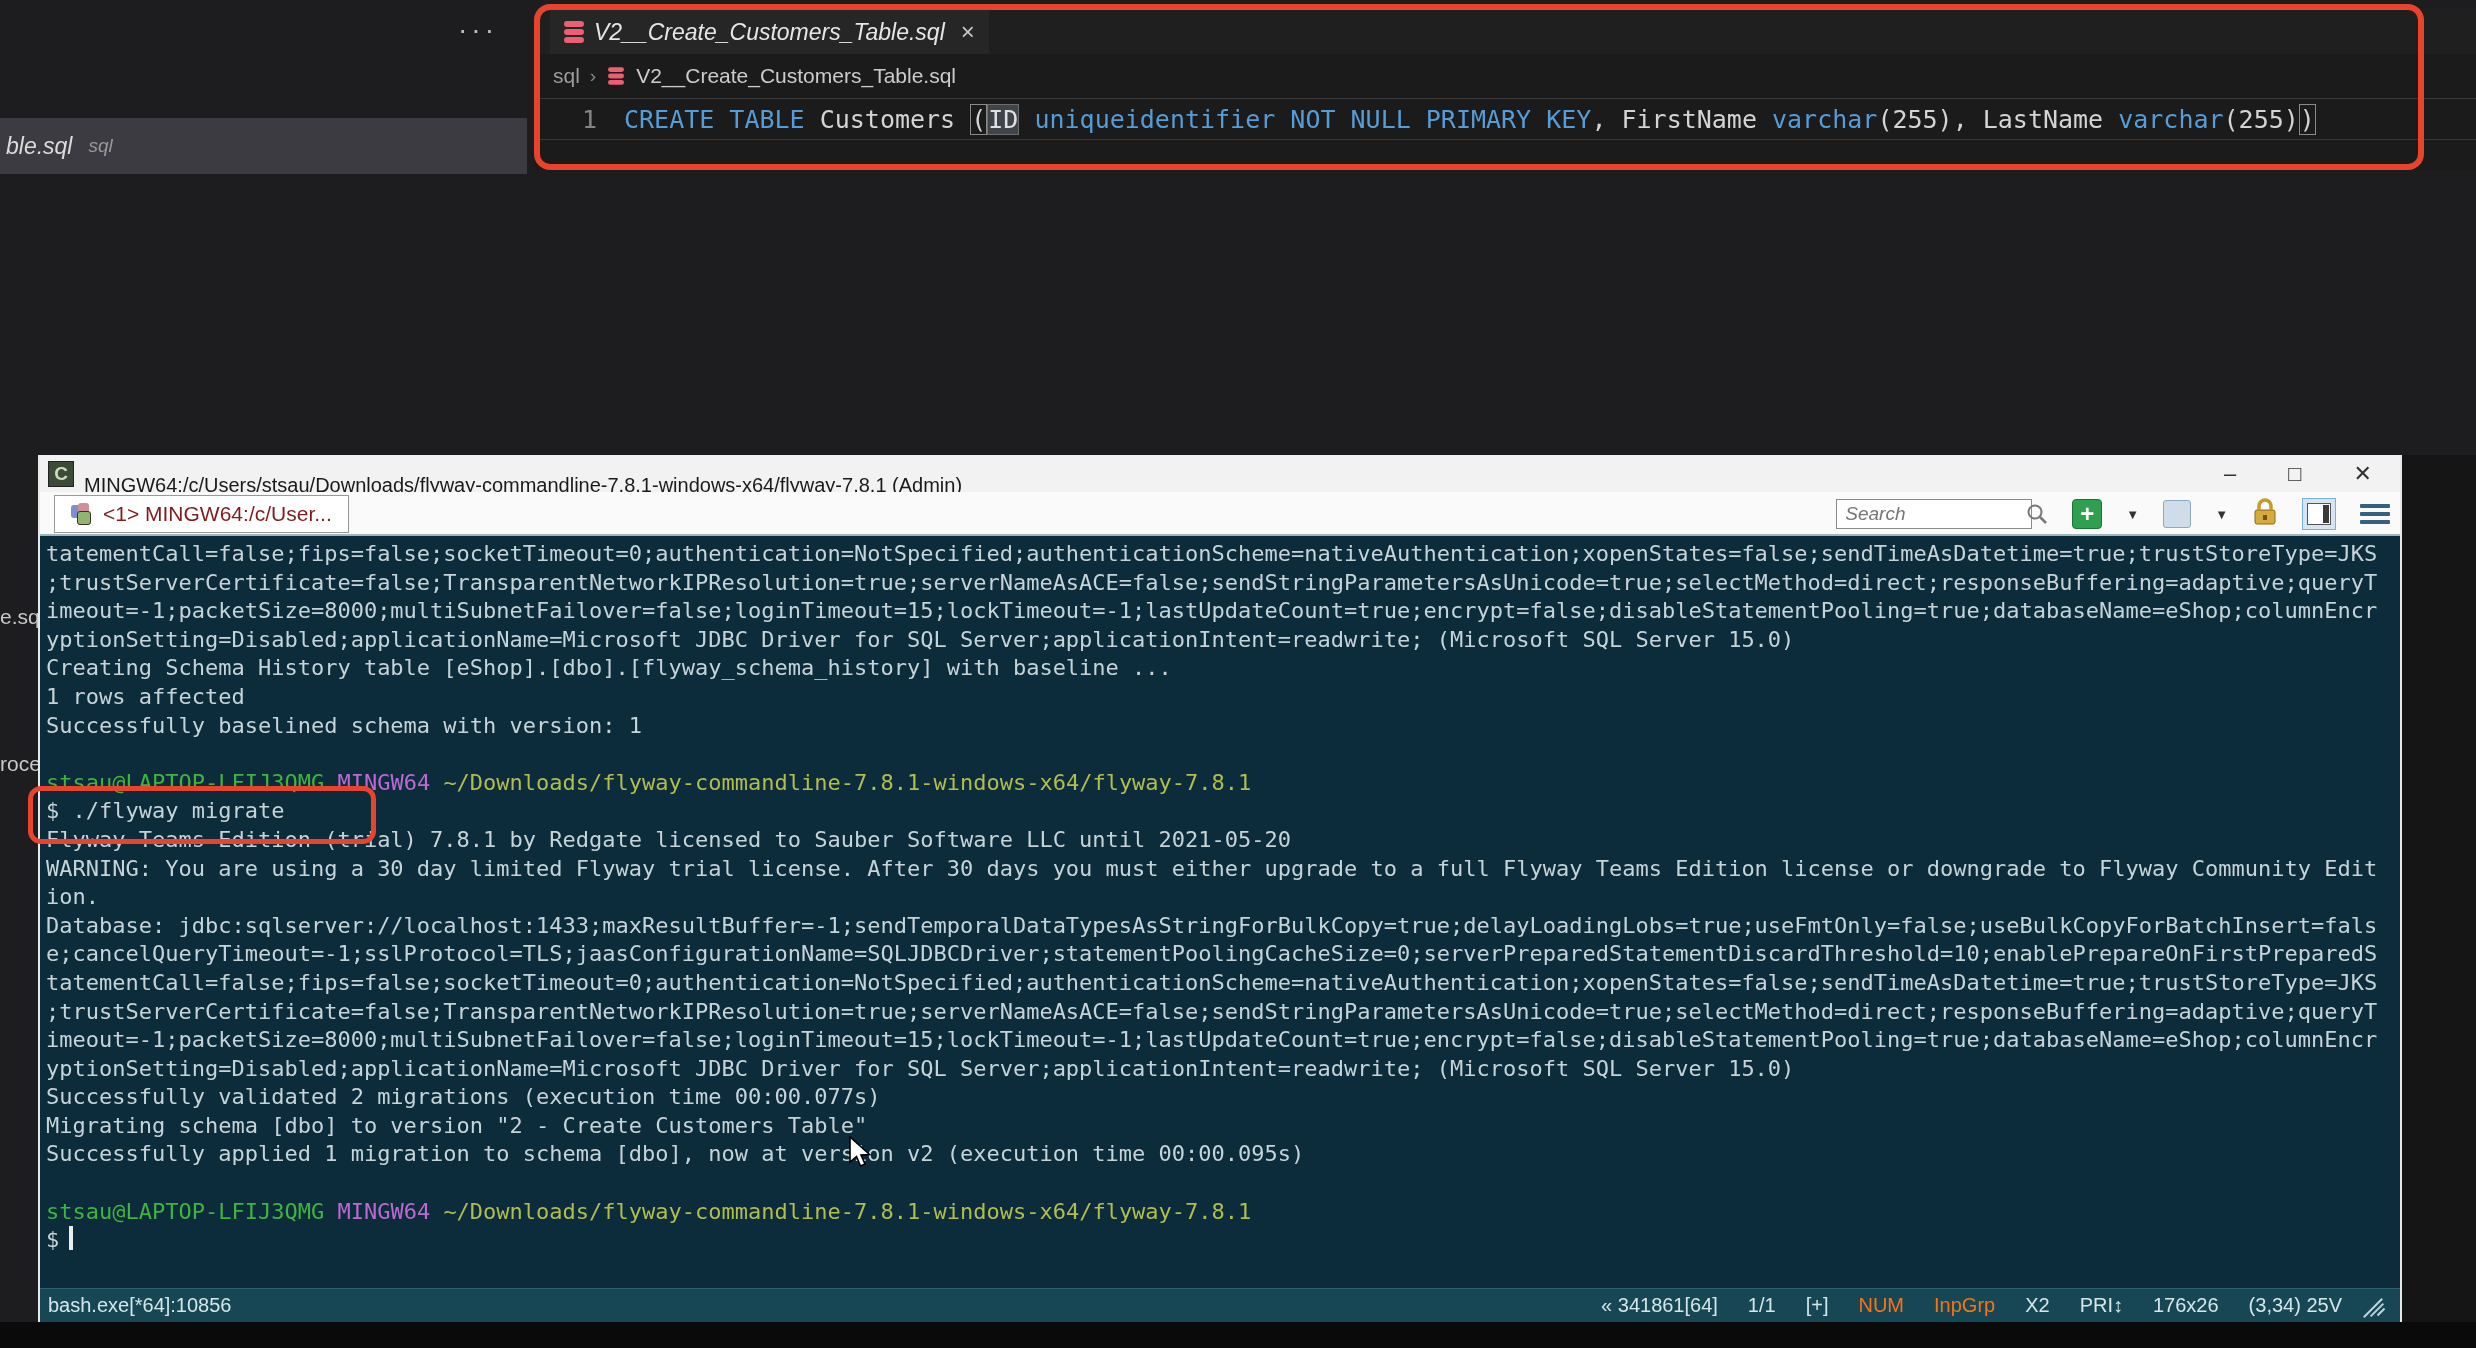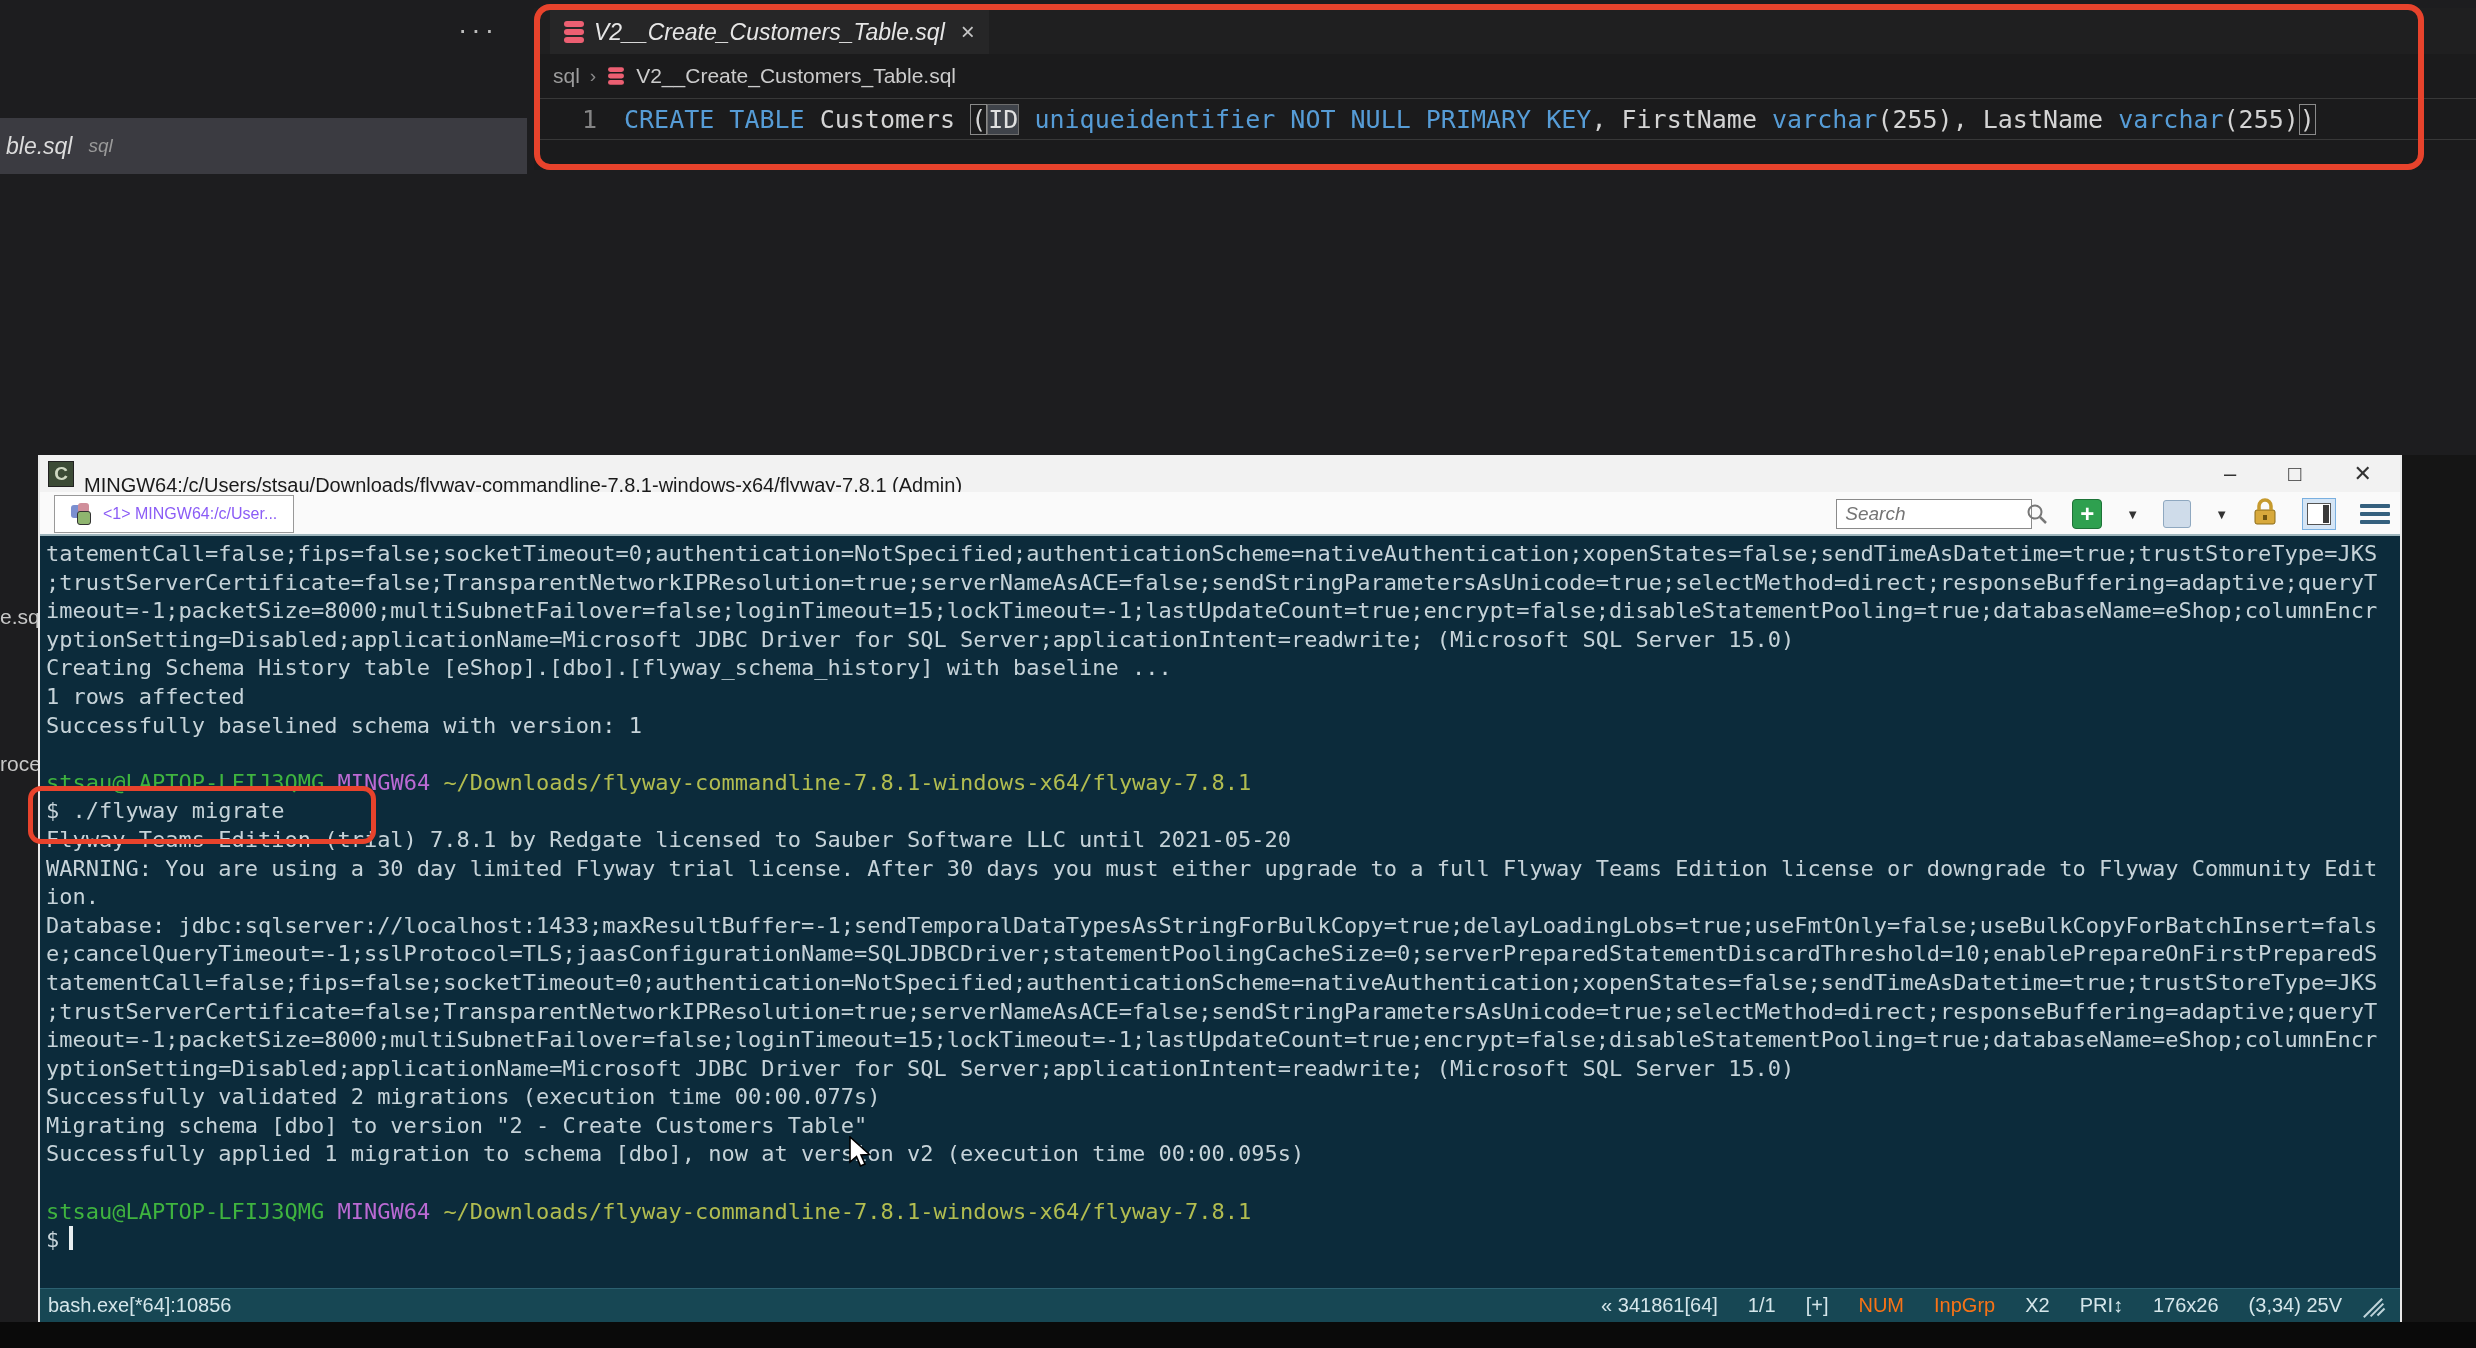--- a/index.html
+++ b/index.html
@@ -56,21 +56,21 @@
   #term-title { color:#1a1a1a; font-size:20px;margin-top:24px; }
   .conemu-icon { width:26px; height:26px; background:#3c4b36; border:1px solid #222;
                  color:#cfd8c2; font-size:19px; font-weight:bold; display:flex;
                  align-items:center; justify-content:center; }
   #term-wincontrols { position:absolute; right:28px; top:0; height:37px; display:flex; gap:52px;
                       align-items:center; color:#333; font-size:22px; }
   #term-tabrow { position:absolute; left:0; top:37px; width:100%; height:44px; background:#fafafa;
                  border-bottom:2px solid #9fb6bd; }
   #term-tab { position:absolute; left:14px; top:3px; height:38px; background:#ffffff;
               border:1px solid #999; display:flex; align-items:center; padding:0 16px; gap:10px; }
-  #term-tab .tab-label { color:#8b5cf6; font-size:16px; }
+  #term-tab .tab-label { color:#7f1d1d; font-size:21px; }
   .mintty-icon { position:relative; width:22px; height:22px; }
   .mintty-icon i { position:absolute; border-radius:3px; }
   .mintty-icon i:nth-child(1){ left:0; top:2px; width:13px; height:13px; background:#7b8fd0; }
   .mintty-icon i:nth-child(2){ left:7px; top:0; width:11px; height:10px; background:#d08f9b; }
   .mintty-icon i:nth-child(3){ left:6px; top:8px; width:14px; height:14px; background:#8fb56f; border:1px solid #333; }
   #term-controls { position:absolute; right:10px; top:4px; height:36px; display:flex; align-items:center; gap:24px; }
   #search-box { width:196px; height:30px; background:#fff; border:1px solid #8a8a8a;
                 font-style:italic; color:#8a8a8a; font-size:19px; padding:0 30px 0 8px; }
   #search-icon { position:relative; margin-left:-30px; width:22px; height:22px; }
   #new-console-button { width:30px; height:30px; background:#2ea04f; border:1px solid #1d7337; border-radius:4px;

